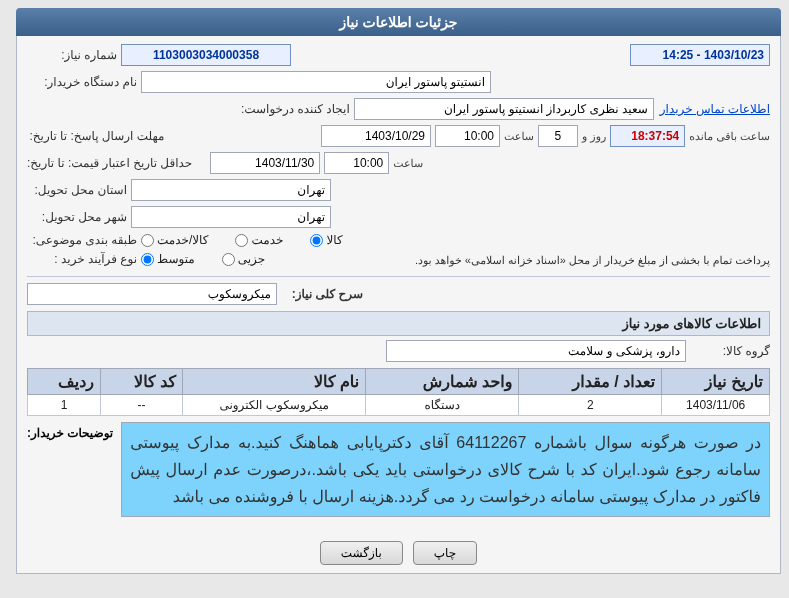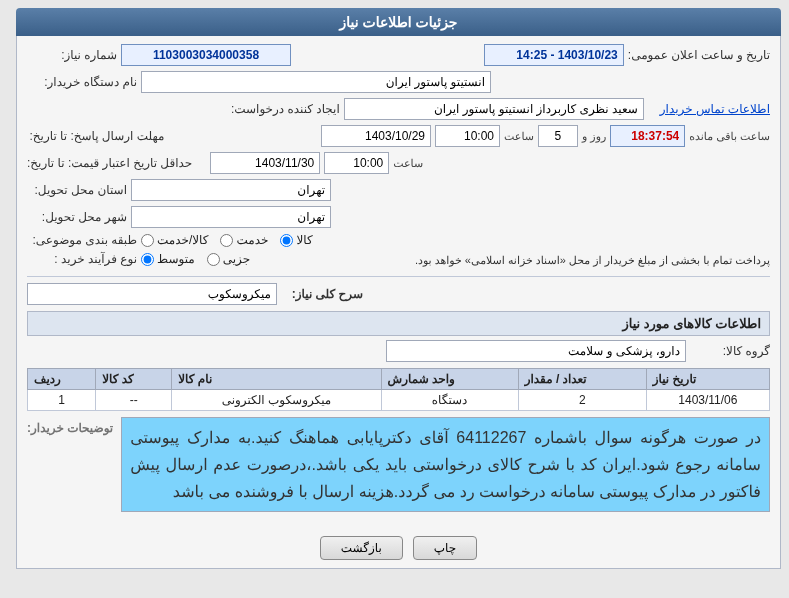--- a/index.html
+++ b/index.html
@@ -68,21 +68,21 @@
       cursor: pointer;
       font-size: 12px;
     }
     .section-divider {
       border: none;
       border-top: 1px solid #c0c8d8;
       margin: 6px 0;
     }
     .radio-group {
       display: flex;
-      gap: 12px;
+      gap: 27px;
       align-items: center;
       flex-direction: row-reverse;
     }
     .radio-item {
       display: flex;
       align-items: center;
       gap: 3px;
       direction: rtl;
     }
     .note-text {
@@ -113,22 +113,22 @@
     }
     .table-wrapper {
       width: 100%;
       border-collapse: collapse;
       margin-bottom: 6px;
     }
     .table-wrapper th {
       background: #c8d4e8;
       border: 1px solid #a0a8b8;
       padding: 3px 6px;
-      font-size: 12px;
-      text-align: left;
+      font-size: 16px;
+      text-align: right;
       font-weight: bold;
     }
     .table-wrapper td {
       border: 1px solid #c0c8d8;
       padding: 3px 6px;
       font-size: 12px;
       text-align: center;
       background: #fff;
     }
     .notice-box {
@@ -137,21 +137,21 @@
       padding: 6px 8px;
       font-size: 16px;
       line-height: 1.7;
       color: #333;
       margin-bottom: 18px;
       text-align: justify;
     }
     .notice-label {
       font-weight: bold;
       font-size: 12px;
-      color: #737373;
+      color: #000000;
       min-width: 70px;
       text-align: right;
     }
     .bottom-btns {
       display: flex;
       justify-content: center;
       gap: 10px;
       margin-top: 6px;
     }
     .btn {
@@ -172,35 +172,34 @@
 </head>
 <body>
 
 <div class="container" style="position:relative;padding-left:16px;">
   <div class="header-bar">
     <span>جزئیات اطلاعات نیاز</span>
   </div>
   <div class="main-panel">
 
     <div class="form-row">
-      <span class="label">تاریخ و ساعت اعلان عمومی:</span>
       <input class="input-field input-blue" value="1403/10/23 - 14:25" style="width: 140px;">
       <span style="flex:1;"></span>
       <input class="input-field input-blue" style="width: 170px; text-align: center;" value="1103003034000358">
       <span class="label" style="min-width:90px;">شماره نیاز:</span>
     </div>
 
     <div class="form-row">
       <span style="flex:1;"></span>
       <input class="input-field" style="width: 350px;" value="انستیتو پاستور ایران">
       <span class="label" style="min-width:110px;">نام دستگاه خریدار:</span>
     </div>
 
     <div class="form-row">
-      <span class="link-text" style="margin-left:12px;">اطلاعات تماس خریدار</span>
+      <span class="link-text" style="margin-left:2px;">اطلاعات تماس خریدار</span>
       <input class="input-field" style="width: 300px;" value="سعید نظری کاربرداز انستیتو پاستور ایران">
       <span class="label" style="min-width:120px;">ایجاد کننده درخواست:</span>
     </div>
 
     <div class="form-row">
       <span class="small-label">ساعت باقی مانده</span>
       <input class="input-field input-blue" style="width: 75px; color: rgb(204, 0, 0); font-weight: bold;" value="18:37:54">
       <span class="small-label">روز و</span>
       <input class="input-field" style="width: 40px; text-align: center;" value="5">
       <span class="small-label">ساعت</span>

